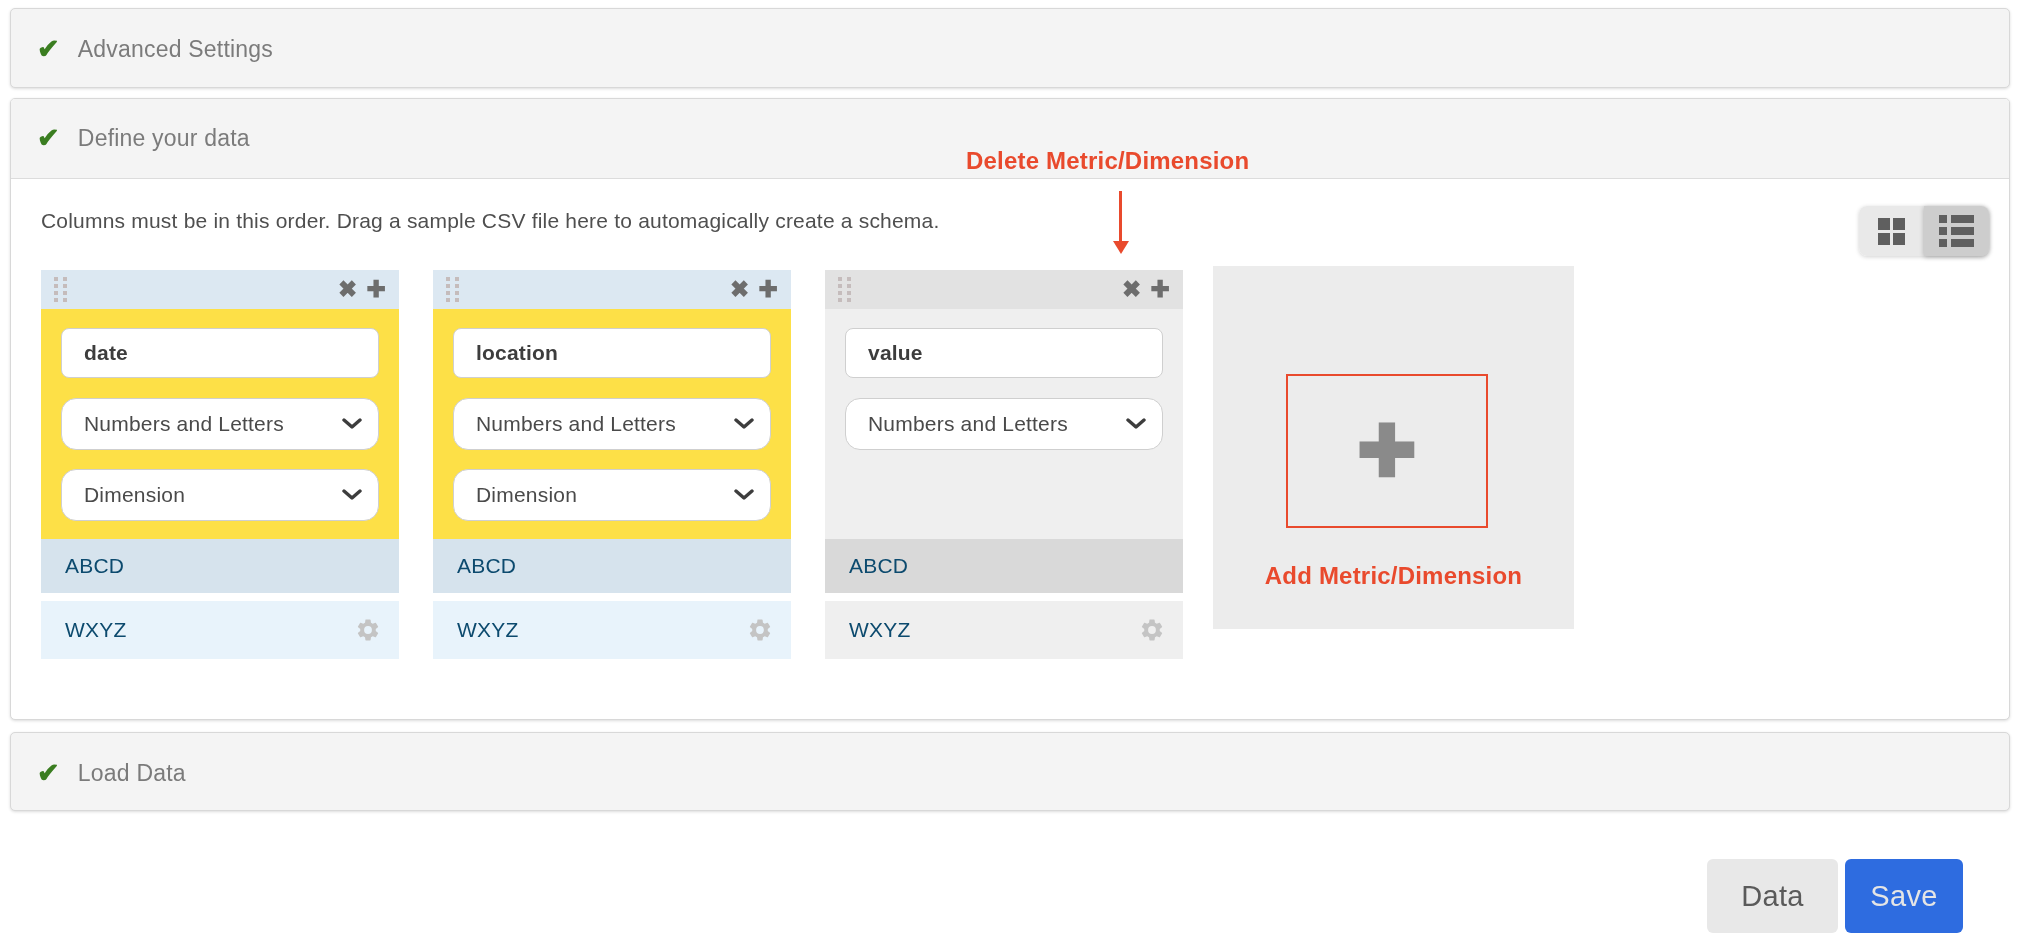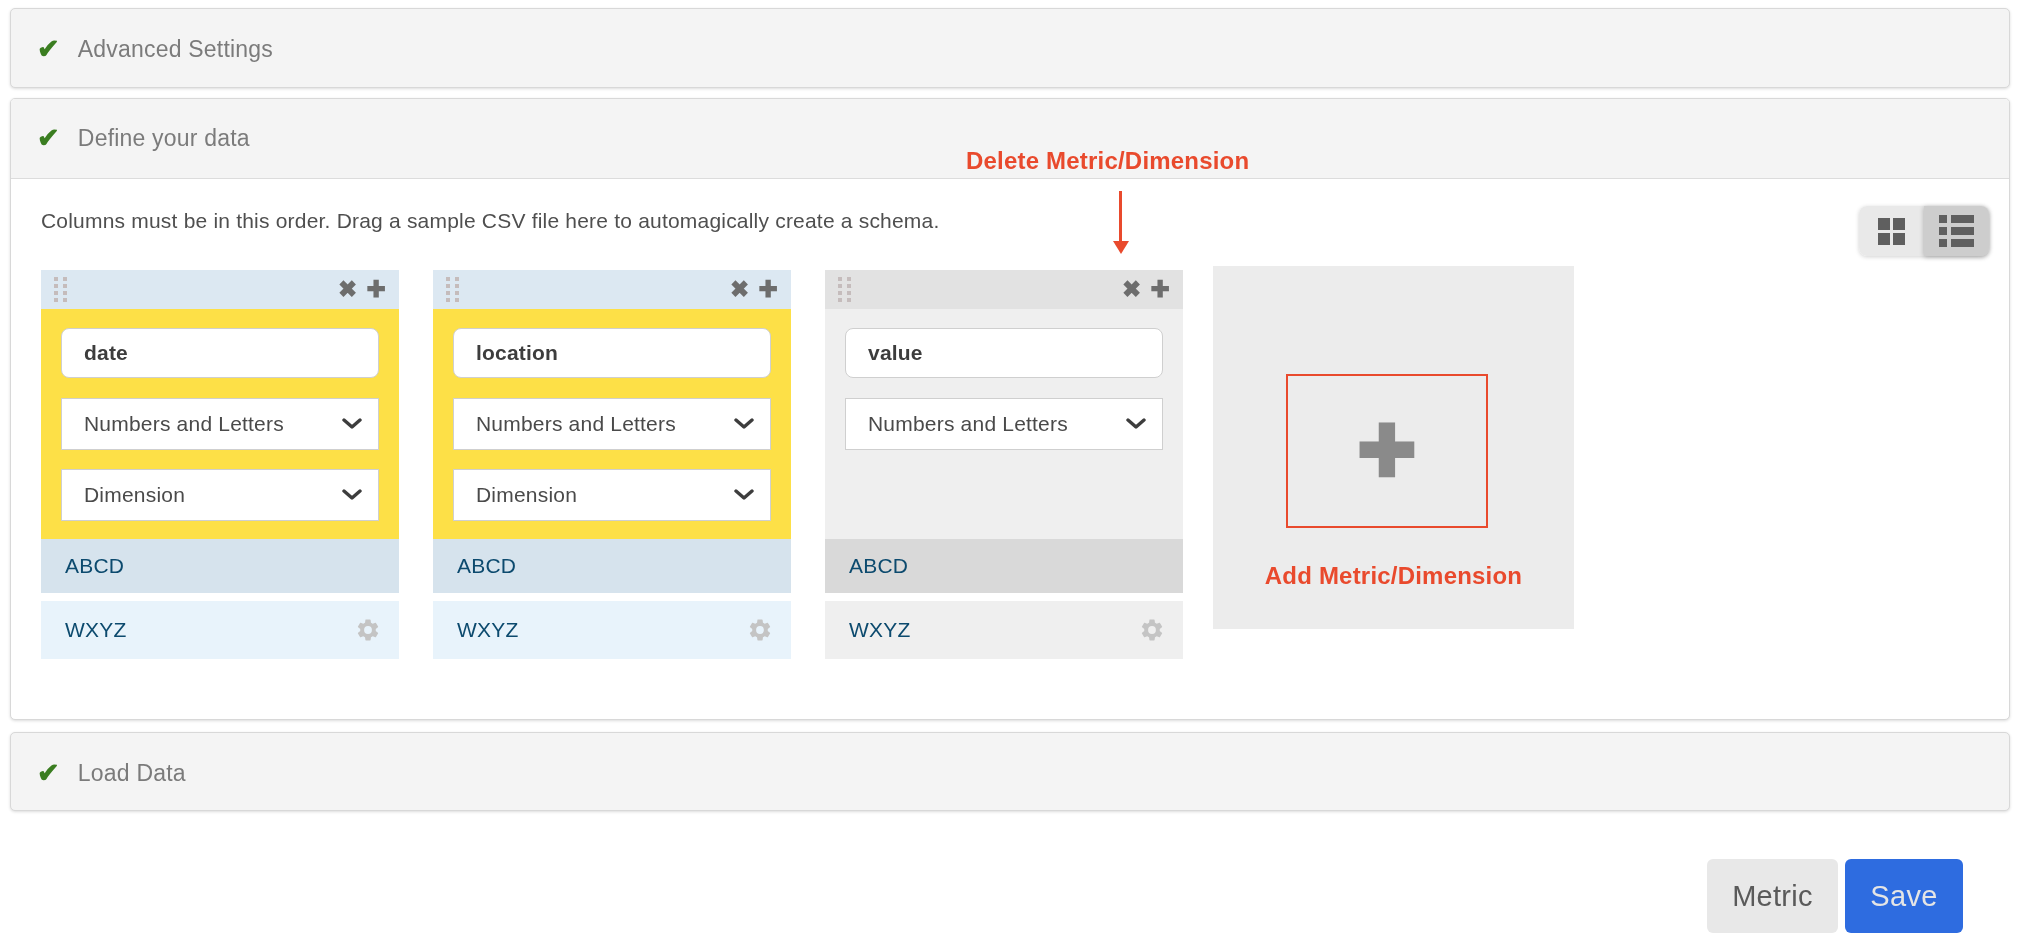--- a/index.html
+++ b/index.html
@@ -60,21 +60,21 @@
 
   .card-body { height:230px; padding:19px 20px 0 20px; }
   .theme-blue .card-body { background:#fde047; }
   .theme-gray .card-body { background:#efefef; }
 
   .col-input { width:318px; height:50px; background:#fff; border:1px solid #cfcfcf;
                border-radius:8px; font-family:"Liberation Sans",sans-serif;
                font-size:21px; font-weight:bold; color:#3d3d3d; padding:0 0 0 22px;
                margin-bottom:20px; outline:none; letter-spacing:.2px; }
   .select { width:318px; height:52px; background:#fff; border:1px solid #cfcfcf;
-            border-radius:0; display:flex; align-items:center; padding:0 16px 0 22px;
+            border-radius:15px; display:flex; align-items:center; padding:0 16px 0 22px;
             margin-bottom:19px; cursor:pointer; }
   .select .sel-text { font-size:21px; color:#4a4a4a; }
   .select svg { margin-left:auto; }
 
   .sample-row { height:54px; display:flex; align-items:center; padding:0 18px 0 24px;
                 font-size:21px; color:#0c4a6e; }
   .theme-blue .row-a { background:#d6e3ed; }
   .theme-blue .row-b { background:#e8f3fb; margin-top:8px; height:58px; }
   .theme-gray .row-a { background:#d9d9d9; }
   .theme-gray .row-b { background:#efefef; margin-top:8px; height:58px; }
@@ -280,16 +280,16 @@
     </div>
   </section>
 
   <section class="panel" id="panel-load">
     <div class="panel-title-row">
       <span class="check-icon">✔</span>
       <span class="panel-title">Load Data</span>
     </div>
   </section>
 
-  <button class="btn" id="btn-audit">Metric</button>
+  <button class="btn" id="btn-audit">Data</button>
   <button class="btn" id="btn-save">Save</button>
 
 </div>
 
 </body></html>

